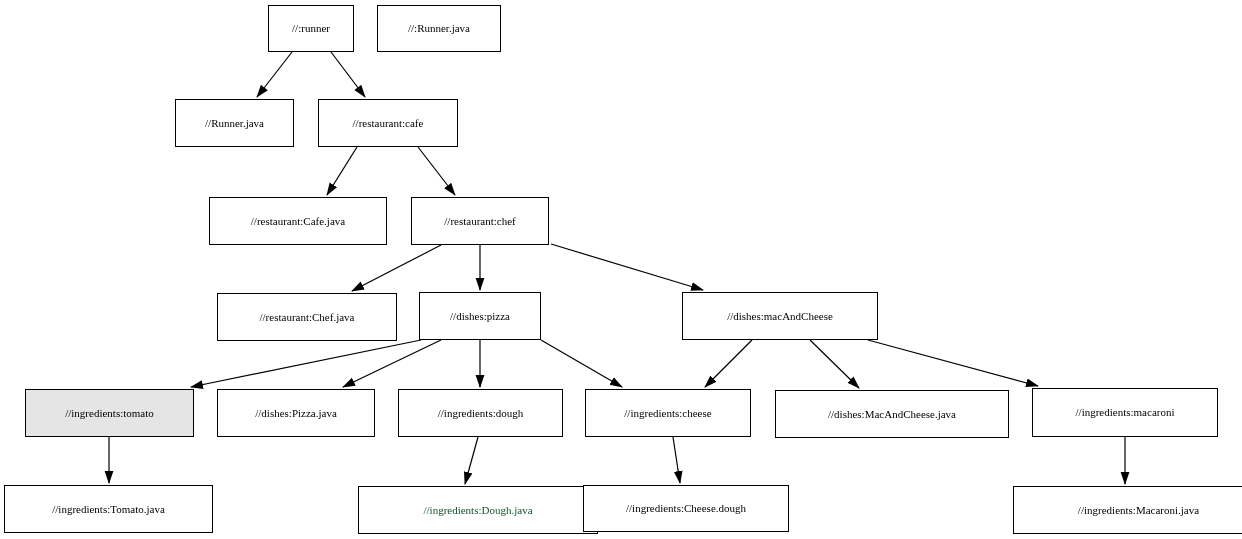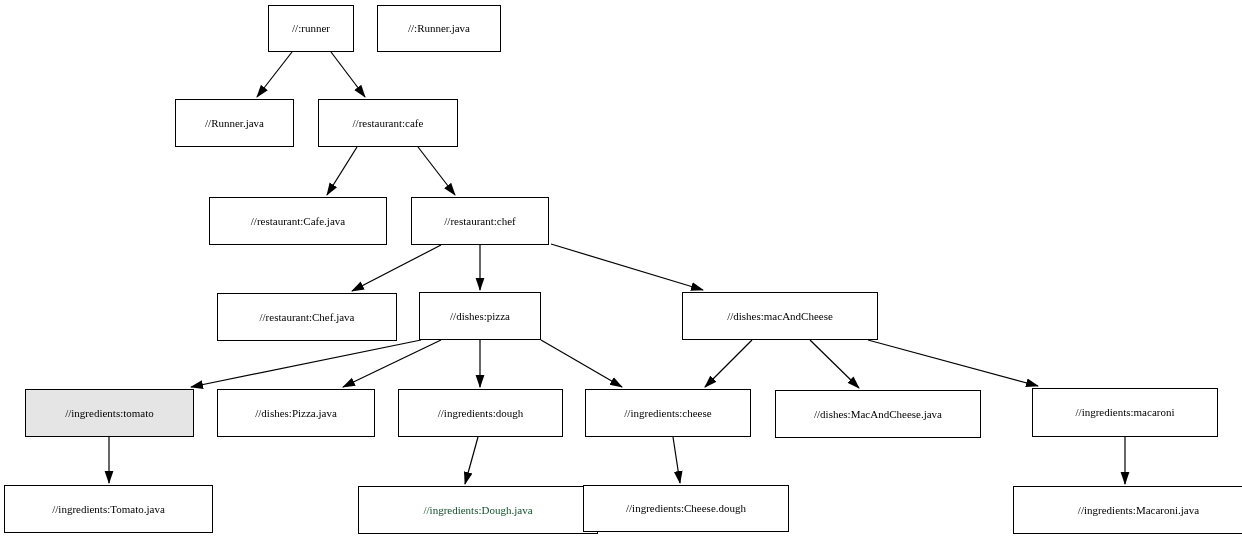--- a/index.html
+++ b/index.html
@@ -89,20 +89,20 @@
       <div class="node" style="left: 318px; top: 99px; width: 140px; height: 48px; background: rgb(255, 255, 255); border-color: rgb(0, 0, 0); color: rgb(0, 0, 0);">//restaurant:cafe</div>
       <div class="node" style="left: 209px; top: 197px; width: 178px; height: 48px; background: rgb(255, 255, 255); border-color: rgb(0, 0, 0); color: rgb(0, 0, 0);">//restaurant:Cafe.java</div>
       <div class="node" style="left: 217px; top: 293px; width: 180px; height: 48px; background: rgb(255, 255, 255); border-color: rgb(0, 0, 0); color: rgb(0, 0, 0);">//restaurant:Chef.java</div>
       <div class="node" style="left: 411px; top: 197px; width: 138px; height: 48px; background: rgb(255, 255, 255); border-color: rgb(0, 0, 0); color: rgb(0, 0, 0);">//restaurant:chef</div>
       <div class="node" style="left: 419px; top: 292px; width: 122px; height: 48px; background: rgb(255, 255, 255); border-color: rgb(0, 0, 0); color: rgb(0, 0, 0);">//dishes:pizza</div>
       <div class="node" style="left: 682px; top: 292px; width: 196px; height: 48px; background: rgb(255, 255, 255); border-color: rgb(0, 0, 0); color: rgb(0, 0, 0);">//dishes:macAndCheese</div>
       <div class="node" style="left: 25px; top: 389px; width: 169px; height: 48px; background: #e5e5e5; border-color: rgb(0, 0, 0); color: rgb(0, 0, 0);">//ingredients:tomato</div>
       <div class="node" style="left: 217px; top: 389px; width: 158px; height: 48px; background: rgb(255, 255, 255); border-color: rgb(0, 0, 0); color: rgb(0, 0, 0);">//dishes:Pizza.java</div>
       <div class="node" style="left: 398px; top: 389px; width: 165px; height: 48px; background: rgb(255, 255, 255); border-color: rgb(0, 0, 0); color: rgb(0, 0, 0);">//ingredients:dough</div>
       <div class="node" style="left: 585px; top: 389px; width: 166px; height: 48px; background: rgb(255, 255, 255); border-color: rgb(0, 0, 0); color: rgb(0, 0, 0); font-family: Liberation Serif, serif;">//ingredients:cheese</div>
-      <div class="node" style="left: 775px; top: 390px; width: 206px; height: 48px; background: rgb(255, 255, 255); border-color: rgb(0, 0, 0); color: rgb(0, 0, 0);">//dishes:MacAndCheese.java</div>
+      <div class="node" style="left: 775px; top: 390px; width: 234px; height: 48px; background: rgb(255, 255, 255); border-color: rgb(0, 0, 0); color: rgb(0, 0, 0);">//dishes:MacAndCheese.java</div>
       <div class="node" style="left: 1032px; top: 388px; width: 186px; height: 49px; background: rgb(255, 255, 255); border-color: rgb(0, 0, 0); color: rgb(0, 0, 0);">//ingredients:macaroni</div>
       <div class="node" style="left: 4px; top: 485px; width: 209px; height: 48px; background: rgb(255, 255, 255); border-color: rgb(0, 0, 0); color: rgb(0, 0, 0);">//ingredients:Tomato.java</div>
       <div class="node" style="left: 358px; top: 486px; width: 240px; height: 48px; background: rgb(255, 255, 255); border-color: rgb(0, 0, 0); color: #14532d;">//ingredients:Dough.java</div>
       <div class="node" style="left: 583px; top: 485px; width: 206px; height: 47px; background: rgb(255, 255, 255); border-color: rgb(0, 0, 0); color: rgb(0, 0, 0);">//ingredients:Cheese.dough</div>
       <div class="node" style="left: 1013px; top: 486px; width: 251px; height: 48px; background: rgb(255, 255, 255); border-color: rgb(0, 0, 0); color: rgb(0, 0, 0);">//ingredients:Macaroni.java</div>
     </div>
 </div>
 
 </body></html>

